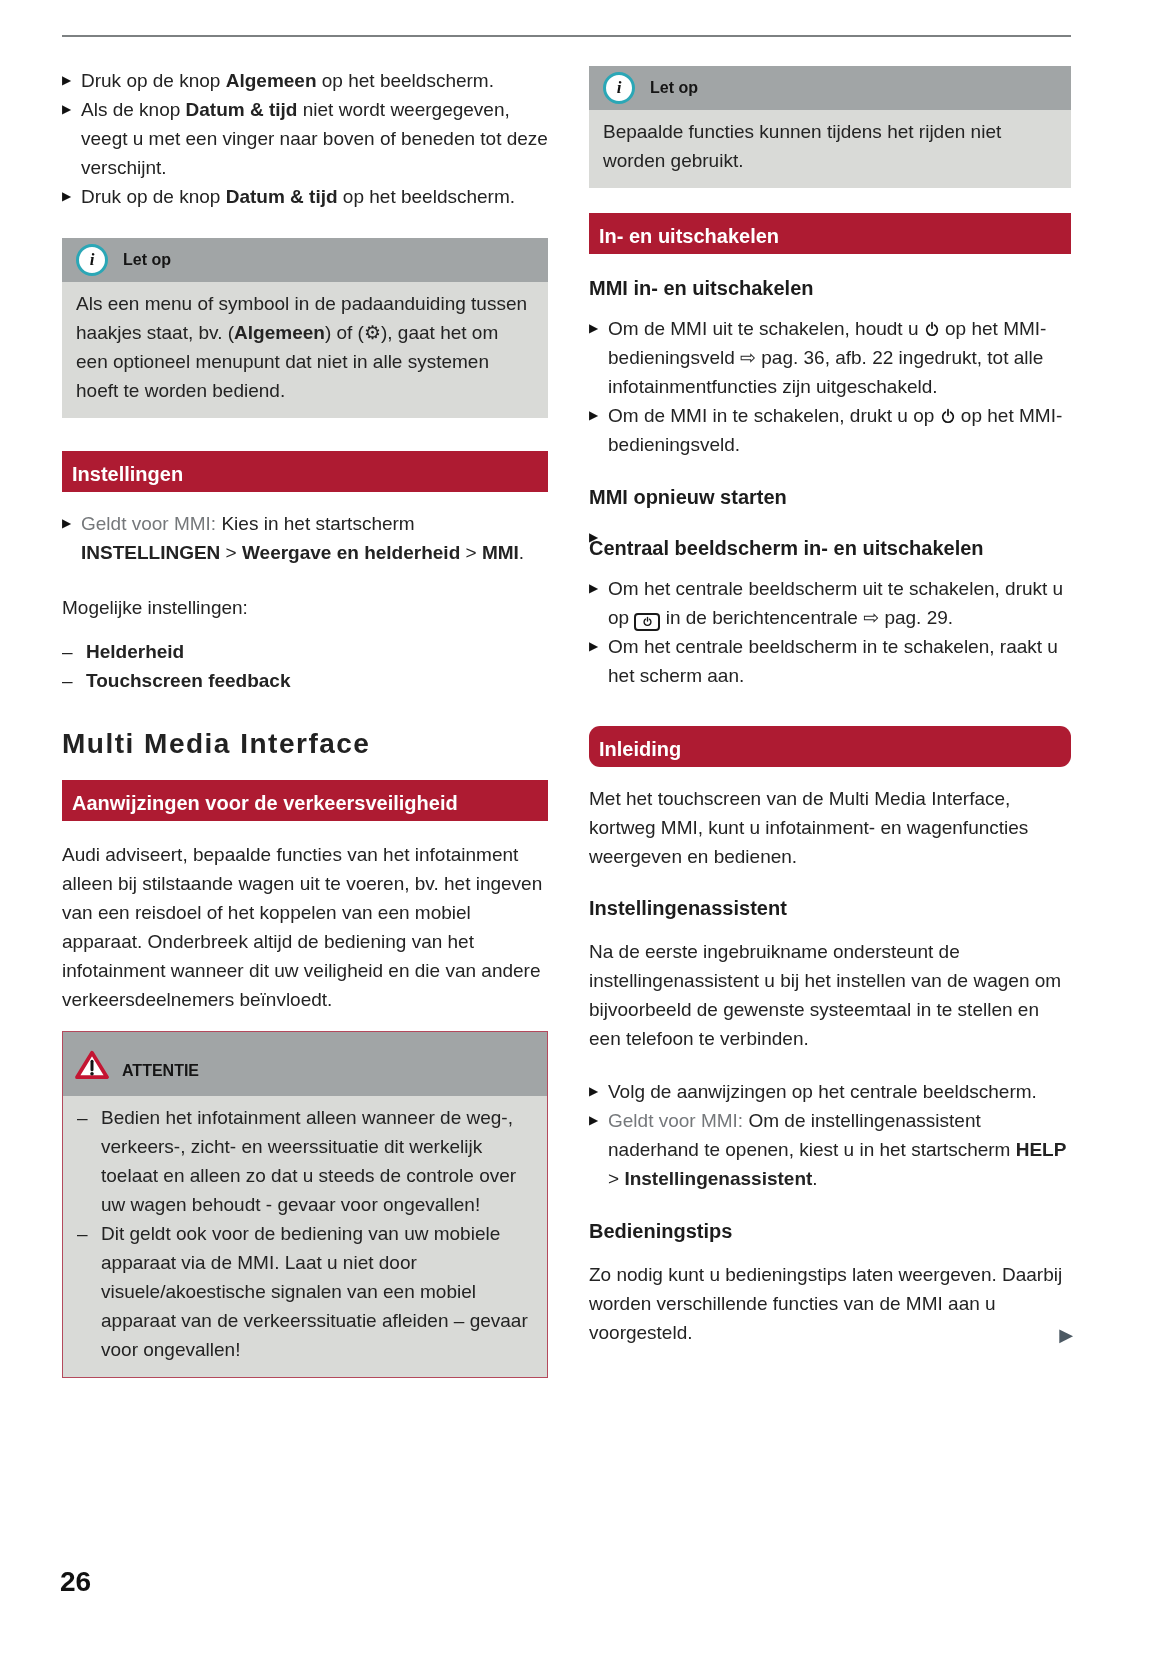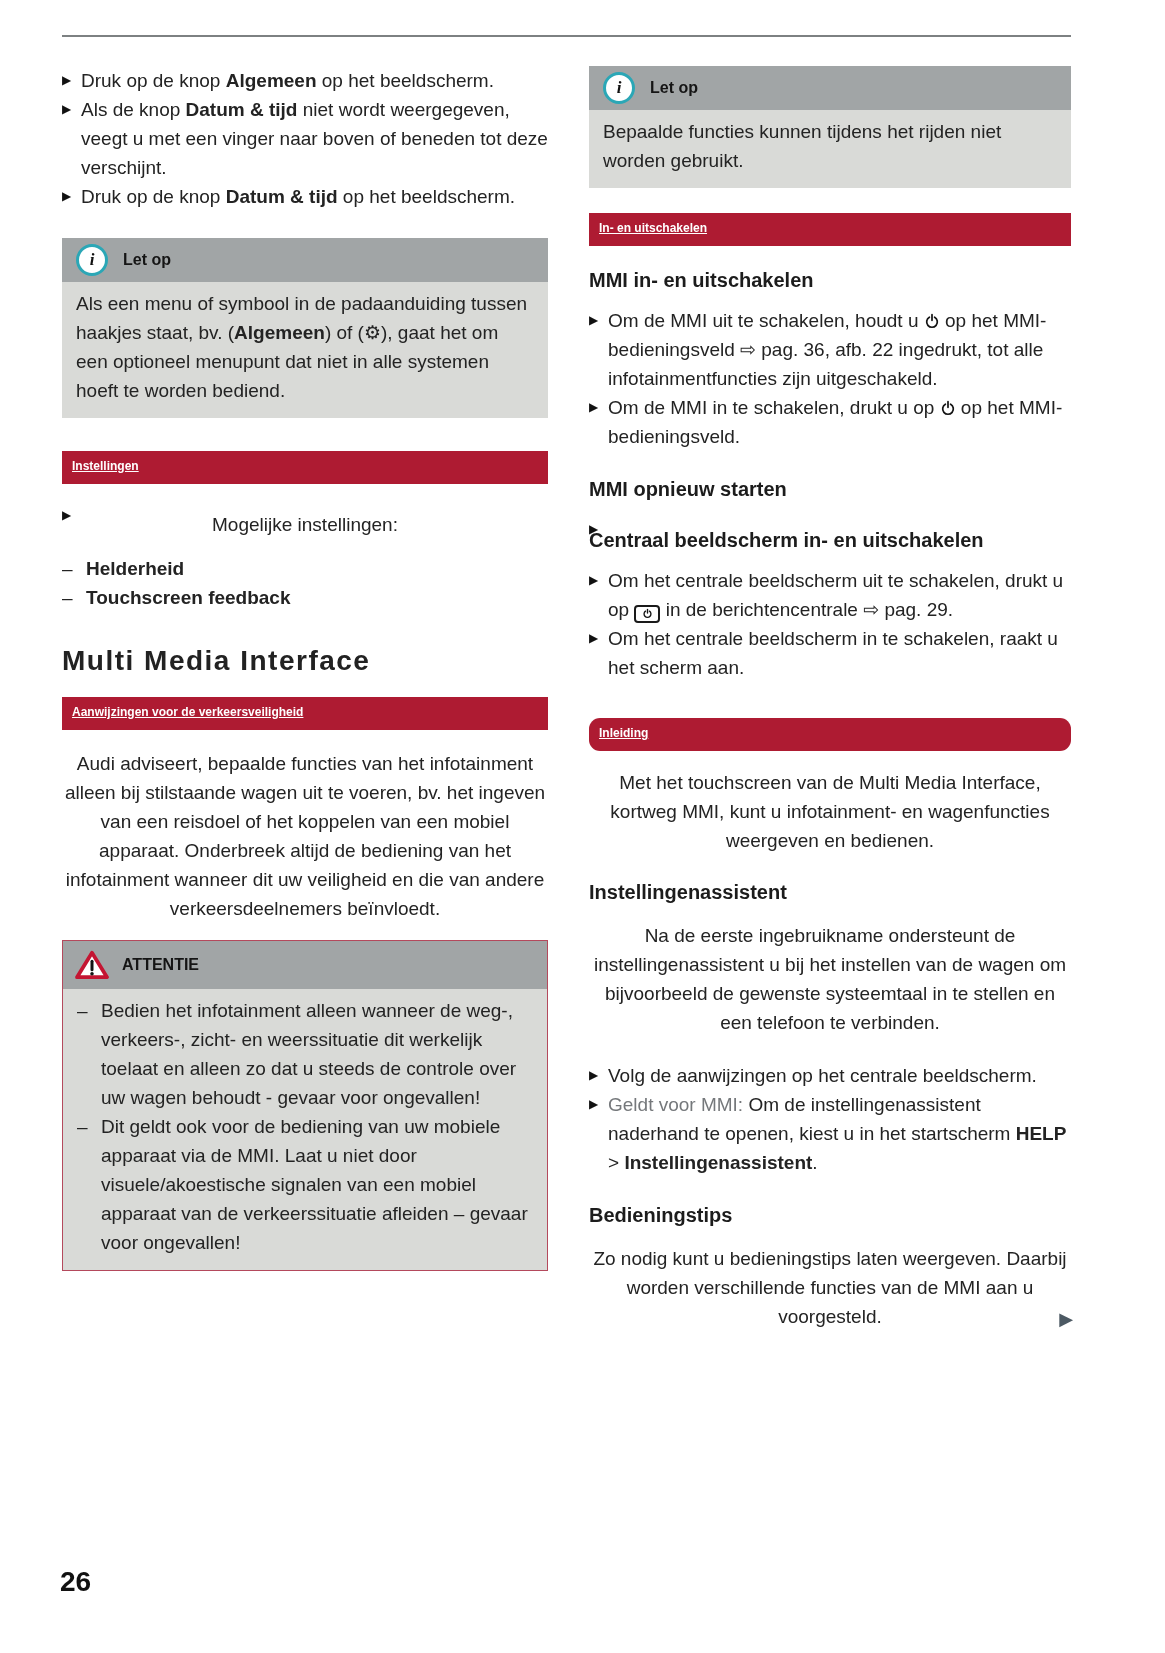--- a/index.html
+++ b/index.html
@@ -8,58 +8,58 @@
     font-family:"Liberation Sans", sans-serif;color:#232323;font-size:19px;
   }
   .page{padding:26px 94px 0 62px;}
   .doc-title{font-size:21px;font-weight:bold;letter-spacing:1px;color:#1c1c1c;margin:0;}
   .rule{border-bottom:2px solid #7d8182;margin-top:9px;}
   .cols{display:flex;gap:41px;margin-top:29px;}
   .col-left{width:486px;flex:0 0 486px;}
   .col-right{width:482px;flex:0 0 482px;}
 
   p{margin:0;line-height:29px;}
-  .para{margin-top:19px;text-align:center;}
+  .para{margin-top:19px;}
 
   
   ul{list-style:none;margin:0;padding:0;}
   .blist li{position:relative;padding-left:19px;line-height:29px;}
   .marker{position:absolute;left:0;top:0;font-size:12px;line-height:29px;color:#111;}
   .dlist li{position:relative;padding-left:24px;line-height:29px;}
   .dmark{position:absolute;left:0;top:0;line-height:29px;color:#232323;}
 
   .seg-b{font-weight:bold;}
   .seg-i{}
   .seg-g{color:#75787b;}
 
   
   .secbar{
-    background:#ae1b32;color:#ffffff;font-weight:bold;font-size:12px;
-    padding:3px 10px 6px 10px;line-height:24px;text-decoration:underline;
+    background:#ae1b32;color:#ffffff;font-weight:bold;font-size:20px;
+    padding:11px 10px 6px 10px;line-height:24px;
   }
 
   
   .note{background:#d9dad7;}
   .note-head{
     background:#a1a5a6;display:flex;align-items:center;gap:15px;
     padding:6px 14px;min-height:30px;
   }
   .note-title{font-weight:bold;font-size:16px;color:#151515;}
   .note-body{padding:7px 14px 13px 14px;line-height:29px;}
   .info-icon{
     width:26px;height:26px;border-radius:50%;background:#ffffff;border:3px solid #2ba7b6;
     display:flex;align-items:center;justify-content:center;flex:0 0 auto;
     font-family:"Liberation Serif", serif;font-style:italic;font-weight:bold;font-size:17px;color:#111;
   }
 
   
   .warnbox{border:1px solid #b4495c;background:#d9dad7;}
   .warn-head{
-    background:#a1a5a6;display:flex;align-items:center;gap:13px;
-    padding:8px 12px;min-height:32px;
+    background:#a1a5a6;display:flex;align-items:flex-end;gap:13px;
+    padding:16px 12px;min-height:32px;
   }
   .warn-body{padding:7px 14px 13px 14px;}
   .tri-icon{display:inline-flex;flex:0 0 auto;}
 
   h1{
     font-size:28px;font-weight:bold;letter-spacing:1.5px;color:#222;
     margin:30px 0 0 0;line-height:38px;
   }
   .subh{font-weight:bold;font-size:20px;line-height:26px;margin:25px 0 0 0;color:#1c1c1c;}
 
@@ -112,20 +112,21 @@
           <span class="note-title">Let op</span>
         </div>
         <div class="note-body"><span class="seg-p">Als een menu of symbool in de padaanduiding tussen haakjes staat, bv. (</span><span class="seg-b">Algemeen</span><span class="seg-p">) of (</span><span class="ic-gear">⚙</span><span class="seg-p">), gaat het om een optioneel menupunt dat niet in alle systemen hoeft te worden bediend.</span></div>
       </div>
 
       <div class="secbar" style="margin-top:33px;">Instellingen</div>
 
       <ul class="blist" style="margin-top:17px;">
         <li>
           <span class="marker">▶</span>
+          <span><span class="seg-g">Geldt voor MMI:</span><span class="seg-p"> Kies in het startscherm </span><span class="seg-b">INSTELLINGEN</span><span class="seg-p"> &gt; </span><span class="seg-b">Weergave en helderheid</span><span class="seg-p"> &gt; </span><span class="seg-b">MMI</span><span class="seg-p">.</span></span>
         </li>
       </ul>
 
       <p class="para" style="margin-top:26px;">Mogelijke instellingen:</p>
 
       <ul class="dlist" style="margin-top:15px;">
         <li>
           <span class="dmark">–</span>
           <span class="seg-b">Helderheid</span>
         </li>

